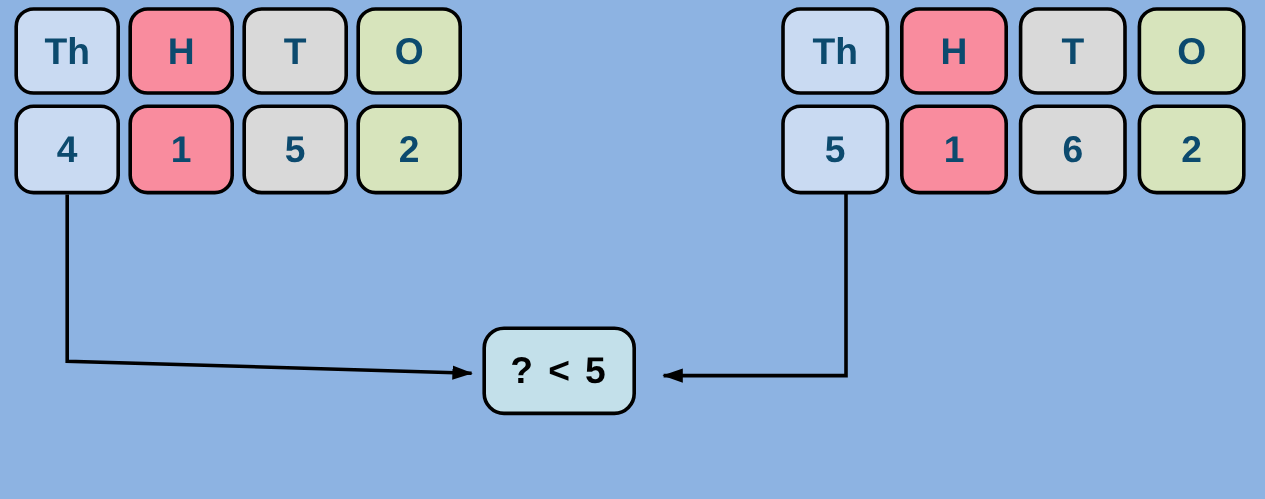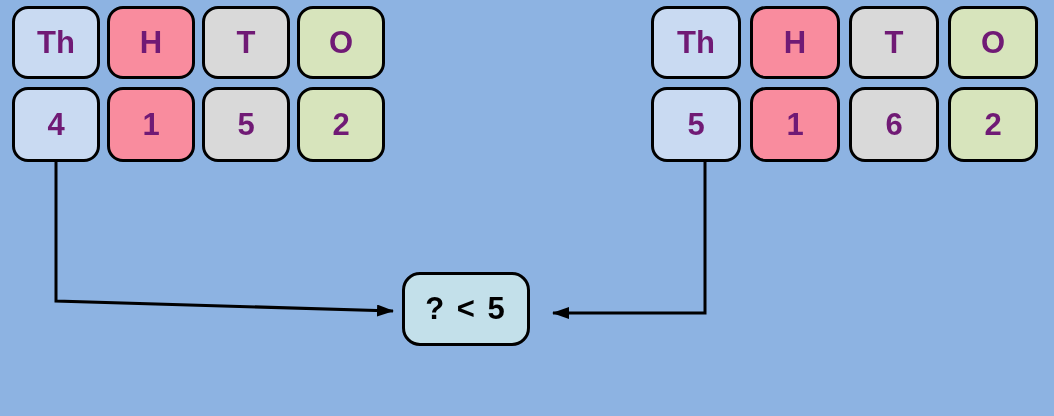--- a/index.html
+++ b/index.html
@@ -40,21 +40,21 @@
     column-gap:9px;
   }
   .cell{
     display:flex;
     align-items:center;
     justify-content:center;
     border:3px solid var(--line);
     border-radius:16px;
     font-weight:bold;
     font-size:31px;
-    color:#701a75;
+    color:#0c4a6e;
     box-sizing:border-box;
     line-height:1;
   }
   .c-th{background:var(--cell-th);}
   .c-h{background:var(--cell-h);}
   .c-t{background:var(--cell-t);}
   .c-o{background:var(--cell-o);}
   .compare-box{
     position:absolute;
     left:402px; top:272px;

